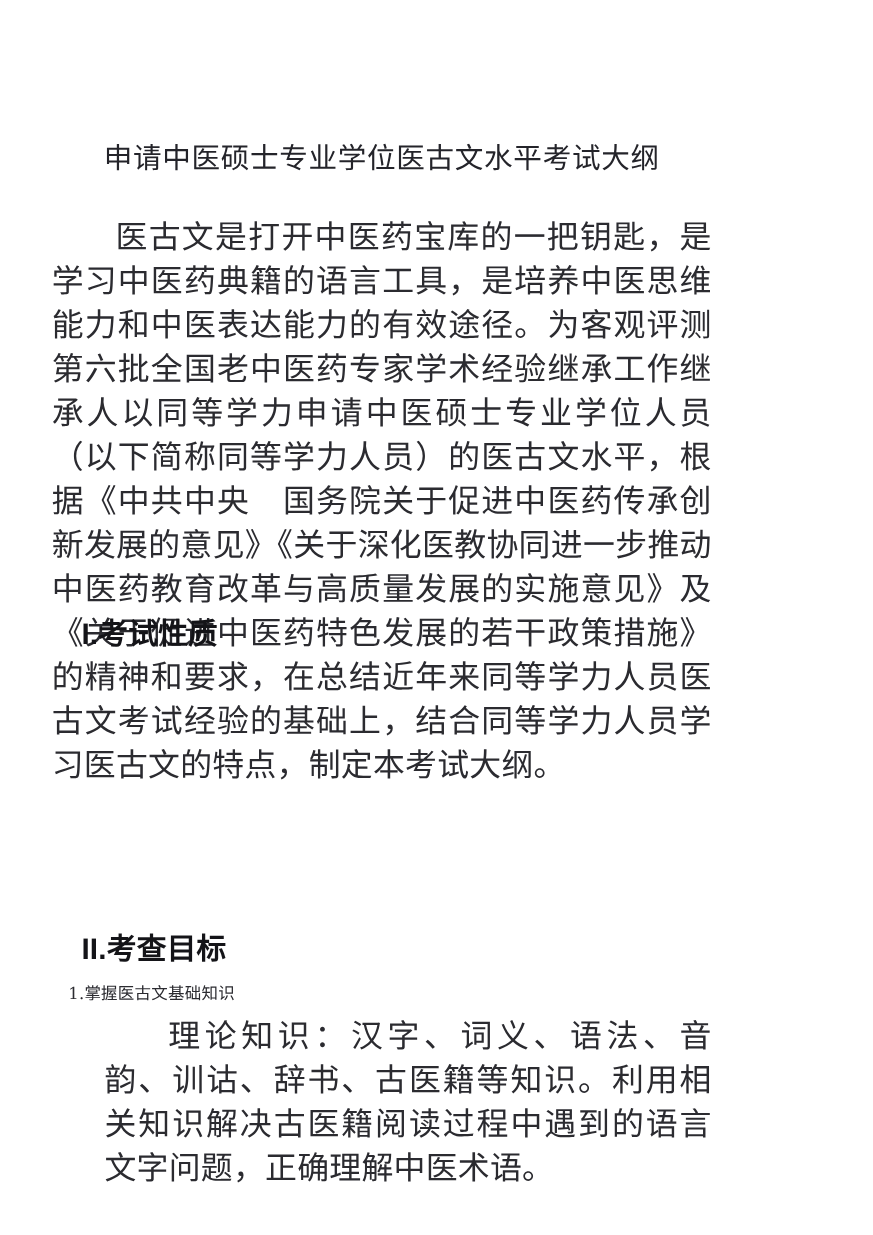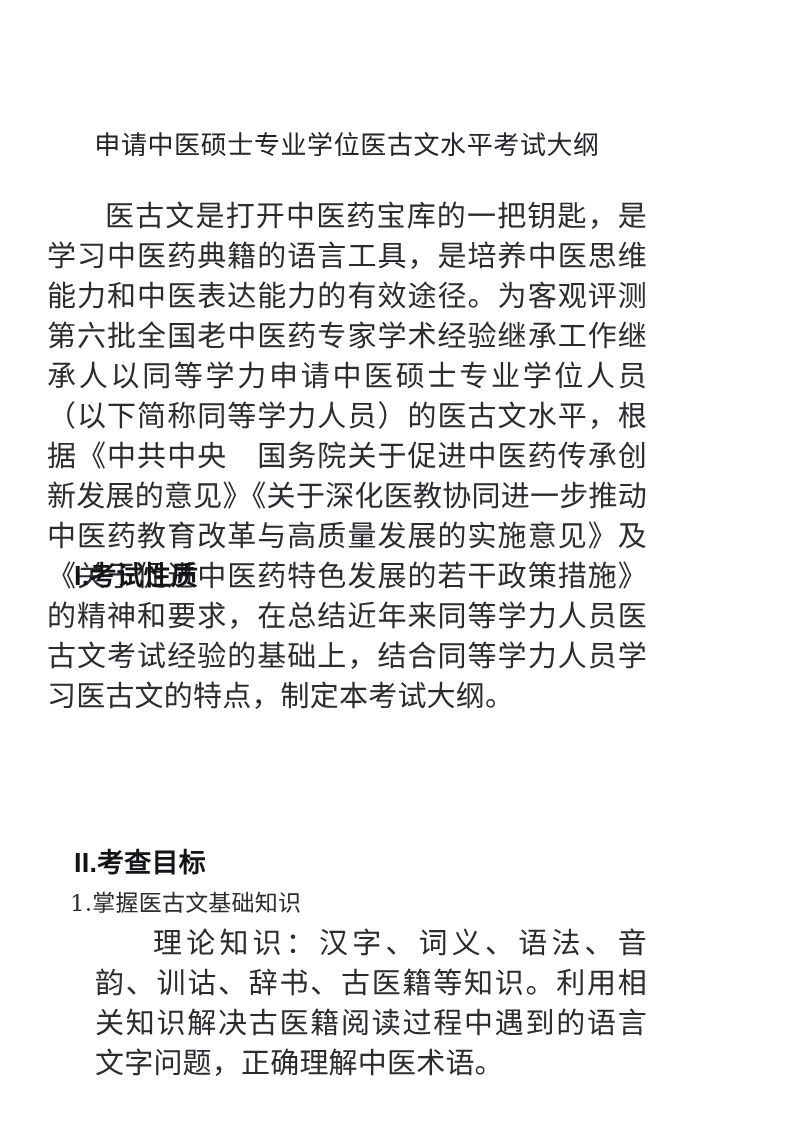--- a/index.html
+++ b/index.html
@@ -58,21 +58,21 @@
     font-family: Liberation Sans, sans-serif;
     font-size: 27px;
     line-height: 40px;
     font-weight: 700;
     text-indent: 1em;
     letter-spacing: 0.2px;
     color: #141418;
   }
   p.subheading {
     margin: 0;
-    font-size: 23px;
+    font-size: 15px;
     line-height: 40px;
     text-indent: 1em;
     letter-spacing: 0.2px;
     color: #2b2b30;
     font-family: "DejaVu Serif", "Liberation Serif", serif;
   }
   .para-last {
     text-align: left;
     padding-left: 48px;
   }

